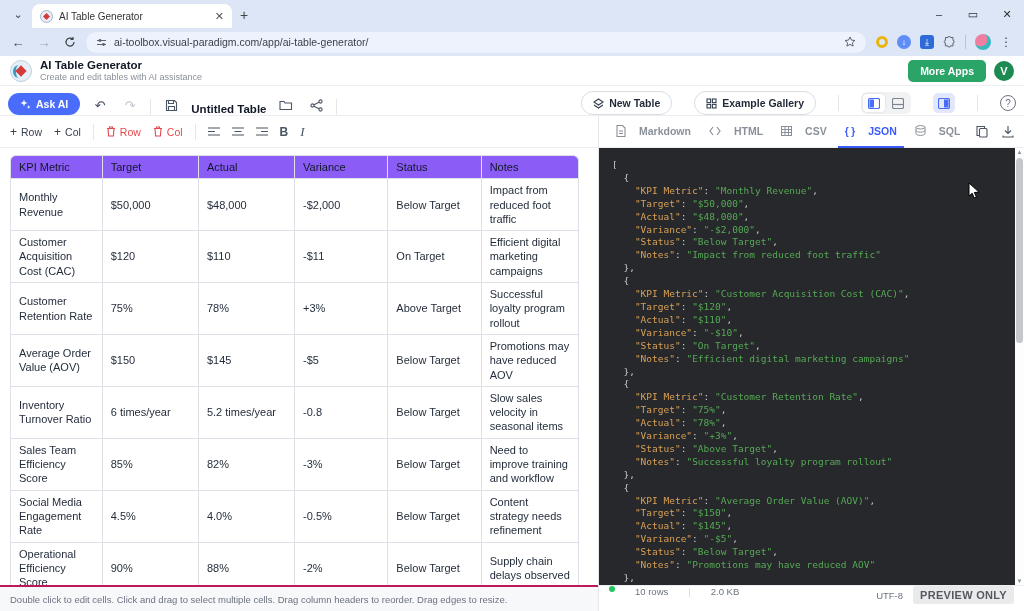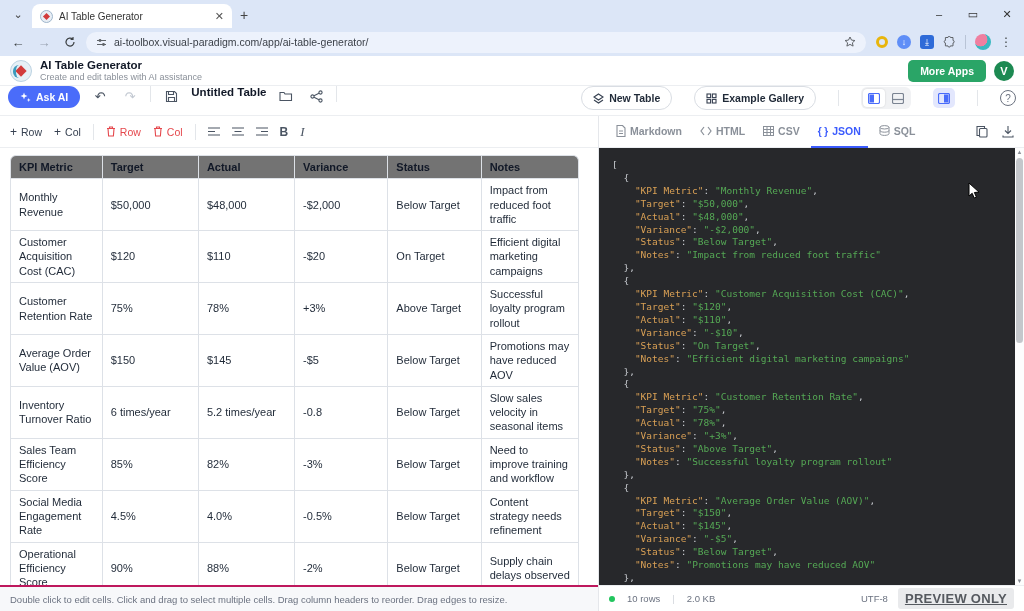--- a/index.html
+++ b/index.html
@@ -36,21 +36,21 @@
   .app-header { height:30px; background:#fff; border-bottom:1px solid #eceef1; display:flex; align-items:center; padding:0 10px; gap:8px; flex:0 0 auto; }
   .logo { width:22px; height:22px; border-radius:50%; background:#e7f0f6; border:1px solid #bcd3e2; position:relative; flex:0 0 auto; }
   .logo:before { content:""; position:absolute; left:6px; top:6px; width:8px; height:8px; background:#d23b3b; transform:rotate(45deg); }
   .logo:after { content:""; position:absolute; left:2px; top:4px; width:6px; height:13px; border-left:3px solid #3d9bbd; border-radius:6px 0 0 6px; }
   .app-titles .t { font-size:11.5px; font-weight:bold; color:#111827; line-height:13px; }
   .app-titles .s { font-size:9px; color:#8a9099; line-height:10px; }
   .more-apps { margin-left:auto; background:#2aa567; color:#fff; font-size:10.5px; font-weight:bold; border:none; border-radius:5px; padding:5px 12px; }
   .user-avatar { width:20px; height:20px; border-radius:50%; background:#1d8a52; color:#fff; font-size:11px; font-weight:bold; display:flex; align-items:center; justify-content:center; }
 
   
-  .action-bar { height:30px; background:#fff; border-bottom:1px solid #eceef1; display:flex; align-items:flex-start; padding:0 8px; gap:10px; flex:0 0 auto; }
+  .action-bar { height:30px; background:#fff; border-bottom:1px solid #eceef1; display:flex; align-items:flex-end; padding:0 8px; gap:10px; flex:0 0 auto; }
   .ask-ai { background:#4a6cfa; color:#fff; border:none; border-radius:12px; font-size:10.5px; font-weight:bold; padding:5px 12px; display:flex; align-items:center; gap:5px; }
   .icon-btn { background:none; border:none; color:#4b5563; font-size:13px; display:flex; align-items:center; justify-content:center; width:20px; height:20px; }
   .icon-btn.disabled { color:#c3c9d2; }
   .doc-title { font-size:11.5px; font-weight:bold; color:#111827; }
   .bar-div { width:1px; height:16px; background:#e3e6ea; }
   .right-tools { margin-left:auto; display:flex; align-items:center; gap:22px; }
   .pill-btn { background:#fff; border:1px solid #d9dde3; border-radius:14px; font-size:10.5px; font-weight:bold; color:#1f2937; padding:5px 11px; display:flex; align-items:center; gap:5px; }
   .seg-group { background:#f1f2f4; border-radius:6px; display:flex; padding:2px; gap:2px; }
   .seg { width:22px; height:18px; border-radius:4px; display:flex; align-items:center; justify-content:center; }
   .seg.active { background:#fff; box-shadow:0 0 2px rgba(0,0,0,.15); }
@@ -68,53 +68,53 @@
   .tt-btn .plus { font-size:12px; }
   .tt-btn.red { color:#e5484d; }
   .align-icons { display:flex; gap:12px; color:#4b5563; }
   .fmt-b { font-weight:bold; font-size:12px; color:#4b5563; }
   .fmt-i { font-style:italic; font-family:"Liberation Serif", serif; font-size:13px; color:#4b5563; }
 
   
   .table-wrap { flex:1; overflow:hidden; padding:7px 19px 0 10px; }
   table.kpi { width:100%; border-collapse:separate; border-spacing:0; font-size:11px; color:#1f2937; table-layout:fixed; }
   .kpi th, .kpi td { border-right:1px solid #dde1e7; border-bottom:1px solid #dde1e7; padding:4px 8px; text-align:left; vertical-align:middle; line-height:1.3; font-weight:normal; word-wrap:break-word; }
-  .kpi th { background:#737373; font-weight:bold; color:#111827; }
+  .kpi th { background:#8b5cf6; font-weight:normal; color:#111827; }
   .kpi tr th:first-child, .kpi tr td:first-child { border-left:1px solid #dde1e7; }
   .kpi thead th { border-top:1px solid #dde1e7; }
   .kpi thead th:first-child { border-top-left-radius:6px; }
   .kpi thead th:last-child  { border-top-right-radius:6px; }
   .kpi tbody tr:last-child td:first-child { border-bottom-left-radius:6px; }
   .kpi tbody tr:last-child td:last-child  { border-bottom-right-radius:6px; }
 
   .hint-bar { height:26px; background:#f7f8fa; border-top:2px solid #be185d; display:flex; align-items:center; padding:0 10px; font-size:9.5px; color:#6b7280; flex:0 0 auto; }
 
   
   .export-tabs { height:32px; border-bottom:1px solid #eceef1; display:flex; align-items:center; padding:0 10px; gap:4px; flex:0 0 auto; }
-  .etab { display:flex; align-items:center; gap:4px; font-size:10.5px; font-weight:bold; color:#8a9099; padding:8px 7px; border-bottom:2px solid transparent; height:32px; }
+  .etab { display:flex; align-items:center; gap:13px; font-size:10.5px; font-weight:bold; color:#8a9099; padding:8px 7px; border-bottom:2px solid transparent; height:32px; }
   .etab.active { color:#3b5bfd; border-bottom-color:#3b5bfd; }
   .export-actions { margin-left:auto; display:flex; gap:14px; color:#4b5563; }
 
   
   .code-outer { flex:1; position:relative; min-height:0; display:flex; }
   .code-panel { flex:1; background:#27282b; overflow:hidden; padding:11px 0 0 13px; font-family:"DejaVu Sans Mono", monospace; font-size:9.5px; line-height:12.9px; }
   .cl { white-space:pre; }
   .ck { color:#d9a055; }
   .cv { color:#55a955; }
   .cp { color:#c9ccd1; }
   .code-scrollbar { width:9px; background:#fdfdfd; position:relative; flex:0 0 auto; }
   .code-scrollbar .arr { position:absolute; left:0; width:9px; text-align:center; font-size:6px; color:#8b8f96; }
   .code-scrollbar .thumb { position:absolute; left:1px; top:10px; width:7px; height:185px; background:#c4c7cb; border-radius:4px; }
 
   
-  .status-bar { height:26px; background:#fff; border-top:1px solid #eceef1; display:flex; align-items:center; padding:0 10px; gap:12px; font-size:9.5px; color:#6b7280; flex:0 0 auto; }
+  .status-bar { height:26px; background:#fff; border-top:1px solid #eceef1; display:flex; align-items:flex-start; padding:0 10px; gap:20px; font-size:9.5px; color:#6b7280; flex:0 0 auto; }
   .dot { width:6px; height:6px; border-radius:50%; background:#22c55e; }
   .sb-div { color:#d1d5db; }
   .sb-right { margin-left:auto; display:flex; align-items:center; gap:10px; }
-  .preview-badge { background:#e9eaec; color:#55595f; font-size:13px; font-weight:bold; padding:3px 7px; border-radius:3px; letter-spacing:.3px;text-decoration:underline; }
+  .preview-badge { background:#e9eaec; color:#55595f; font-size:11px; font-weight:bold; padding:3px 7px; border-radius:3px; letter-spacing:.3px; }
 
   
   .cursor { position:absolute; left:968px; top:182px; z-index:99; pointer-events:none; }
 
   svg.ic { display:block; }
 </style>
 </head>
 <body>
 
 <div class="window">
@@ -324,21 +324,21 @@
                 <td>$50,000</td>
                 <td>$48,000</td>
                 <td>-$2,000</td>
                 <td>Below Target</td>
                 <td>Impact from reduced foot traffic</td>
               </tr>
               <tr>
                 <td>Customer Acquisition Cost (CAC)</td>
                 <td>$120</td>
                 <td>$110</td>
-                <td>-$20</td>
+                <td>-$11</td>
                 <td>On Target</td>
                 <td>Efficient digital marketing campaigns</td>
               </tr>
               <tr>
                 <td>Customer Retention Rate</td>
                 <td>75%</td>
                 <td>78%</td>
                 <td>+3%</td>
                 <td>Above Target</td>
                 <td>Successful loyalty program rollout</td>

